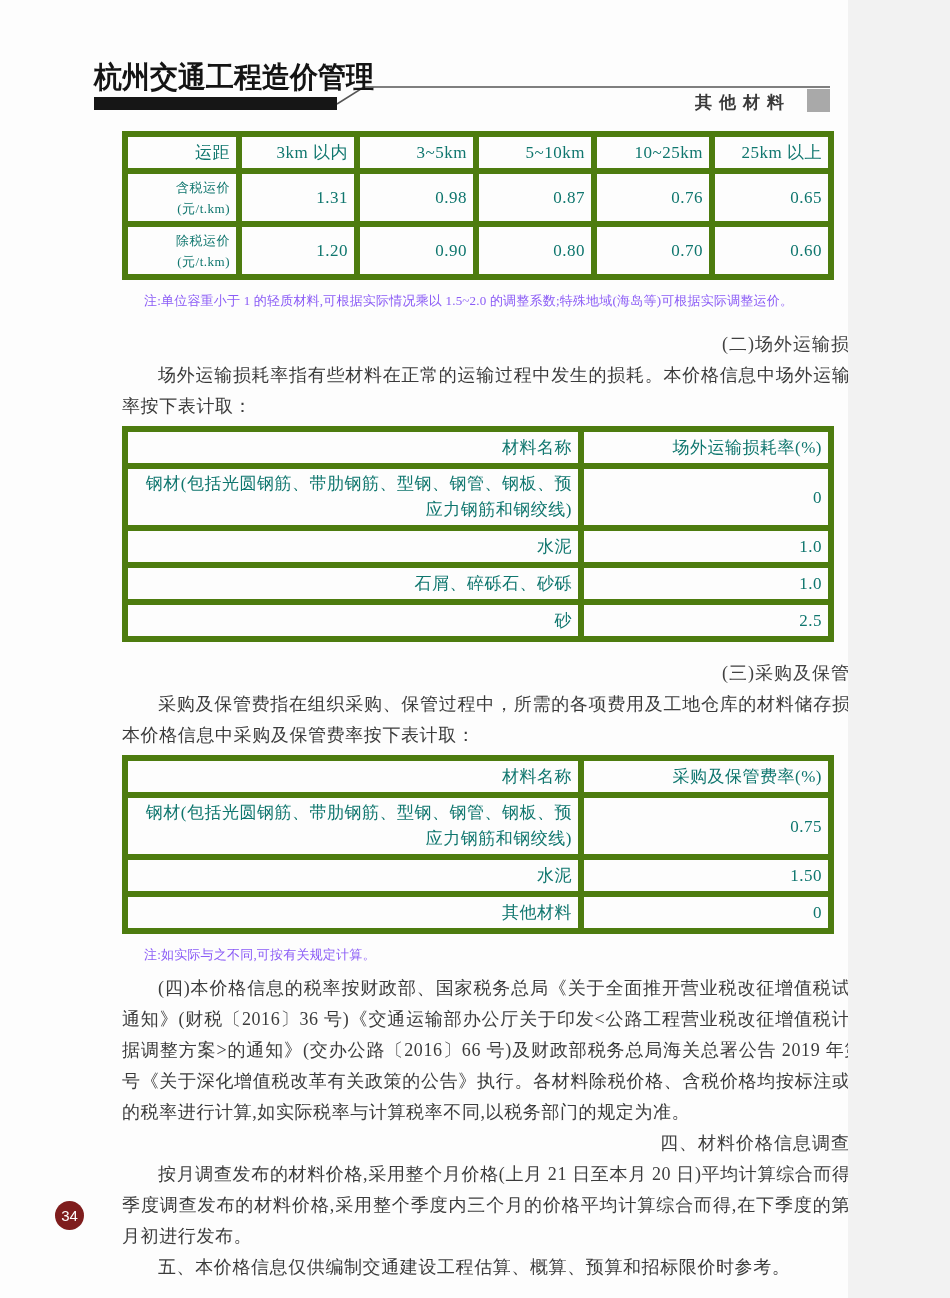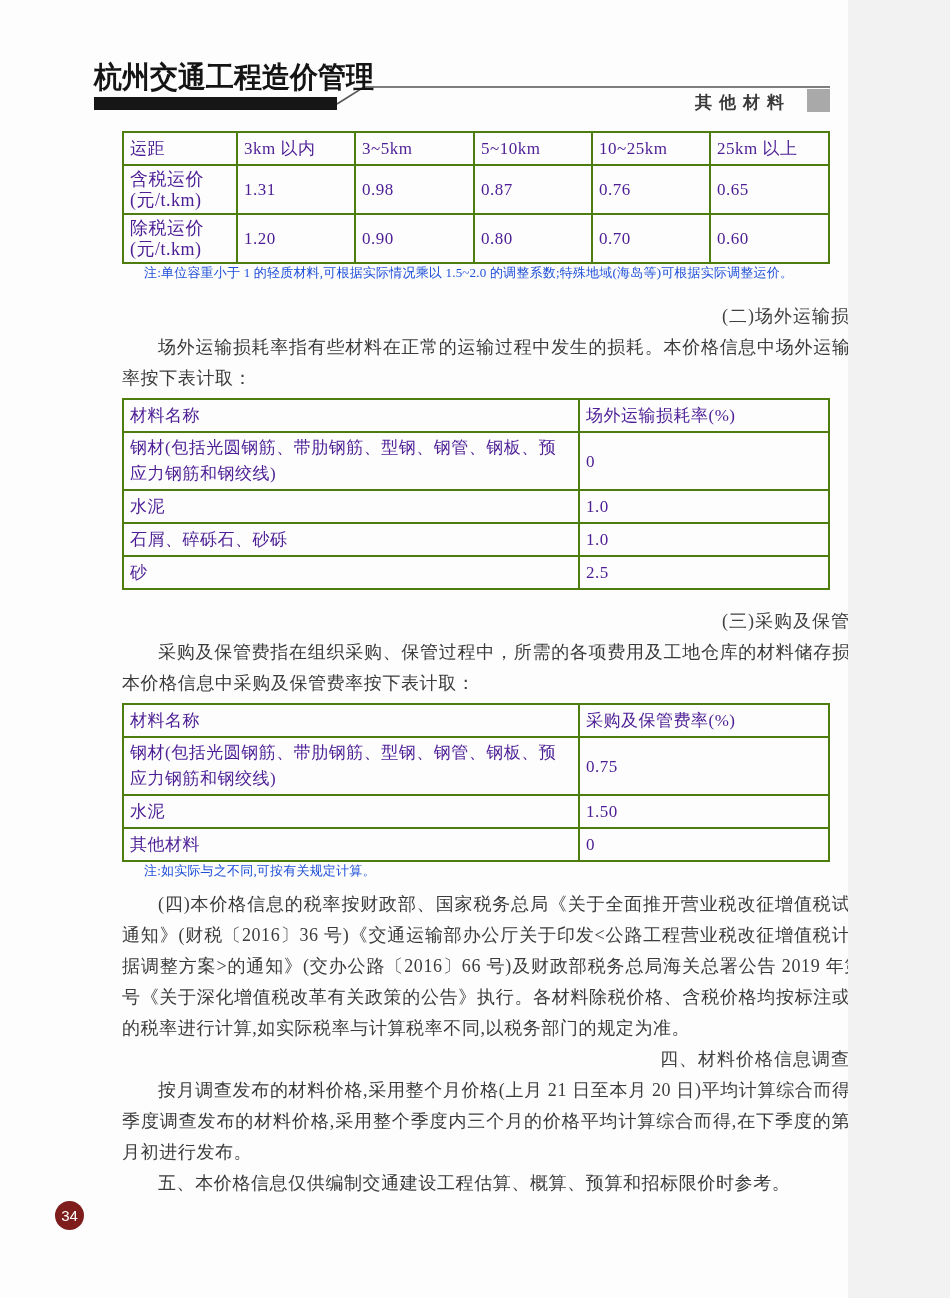--- a/index.html
+++ b/index.html
@@ -45,41 +45,41 @@
     position: absolute; left: 122px; top: 126px; width: 766px;
     color: #3b3b3b;
   }
   .para {
     margin: 0; font-size: 18px; line-height: 31px;
     text-align: justify; text-indent: 2em;
     letter-spacing: 0.6px; color: #3b3b3b;
   }
   .heading-line { margin: 0; font-size: 18px; line-height: 31px; text-indent: 2em; letter-spacing: 1px; color: #404040; text-align: right; }
   .note {
-    margin: 0 0 0 22px; font-size: 13px; line-height: 17px;
-    color: #1d4ed8; letter-spacing: 0.2px;
+    margin: 12px 0 0 22px; font-size: 13px; line-height: 17px;
+    color: #8b5cf6; letter-spacing: 0.2px;
   }
 
   
   table.dtable {
     border-collapse: collapse; table-layout: fixed;
     width: 706px; margin: 5px 0 0 0;
   }
   table.dtable td {
-    border: 2px solid #4d7c0f;
-    text-align: left; vertical-align: middle;
-    font-size: 17px; color: #4c1d95;
+    border: 6px solid #4d7c0f;
+    text-align: right; vertical-align: middle;
+    font-size: 17px; color: #0f766e;
     padding: 1px 6px; line-height: 25px;
     letter-spacing: 0.5px;
     overflow: hidden;
   }
   .h-sm { height: 29px; }
   .h-md { height: 45px; }
   .h-lg { height: 54px; }
-  .two-line div { line-height: 21px; font-size: 18px; }
+  .two-line div { line-height: 21px; font-size: 13px; }
 
   .mt-sect { margin-top: 20px; }
   .mt-sect2 { margin-top: 16px; }
   .mt-p4 { margin-top: 10px; }
 
   
   .page-num {
     position: absolute; left: 55px; top: 1201px;
     width: 29px; height: 29px; border-radius: 50%;
     background: #7f1d1d; color: #ffffff;

